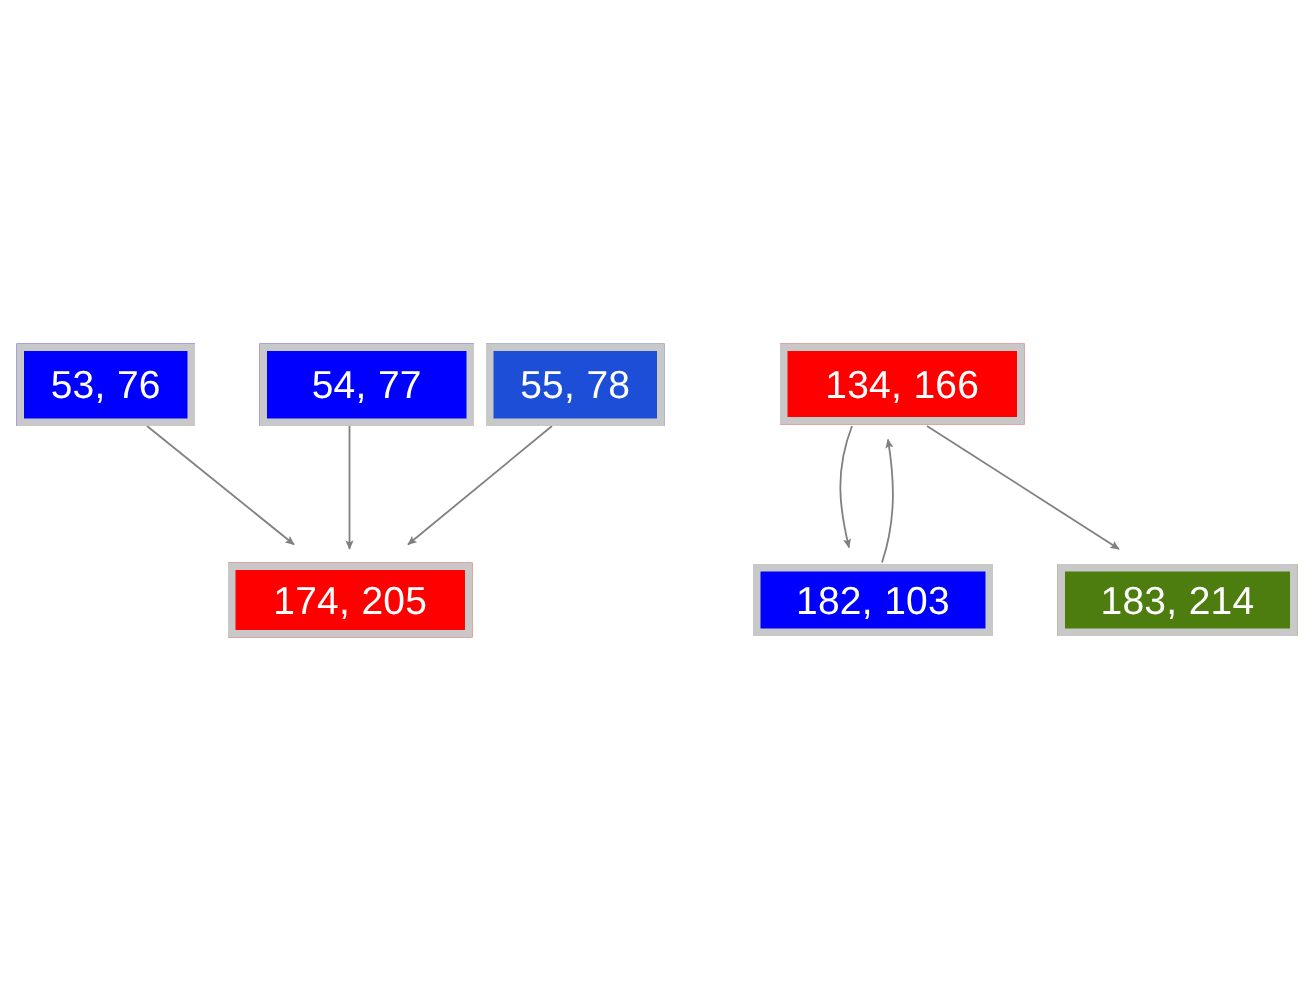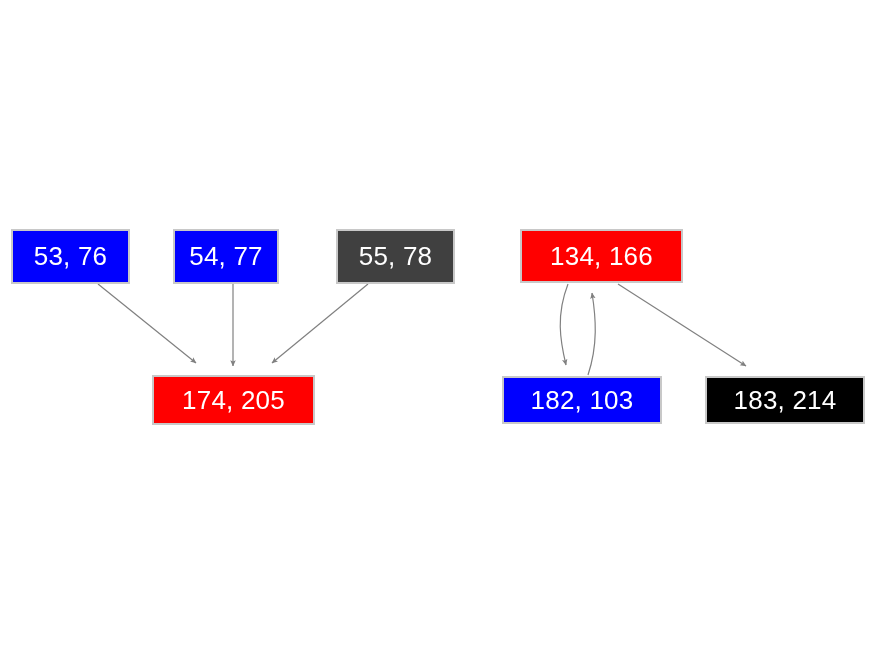--- a/index.html
+++ b/index.html
@@ -29,21 +29,21 @@
     width: 875px;
     height: 656px;
     pointer-events: none;
   }
   .node {
     position: absolute;
     box-sizing: border-box;
     display: flex;
     align-items: center;
     justify-content: center;
-    border: 2px solid #8b5cf6;
+    border: 5px solid #8b5cf6;
     color: #ffffff;
     font-family: "Liberation Sans", sans-serif;
     font-size: 26px;
     line-height: 1;
     letter-spacing: 0.2px;
     white-space: nowrap;
     user-select: none;
   }
   .node-label {
     display: block;
@@ -72,37 +72,37 @@
 
     <path class="edge" fill="none" stroke="#808080" stroke-width="1.2" marker-end="url(#arrowhead)" d="M 588,375 C 598,345 596,318 592,293"></path>
 
     <path class="edge" fill="none" stroke="#808080" stroke-width="1.2" marker-end="url(#arrowhead)" d="M 618,284 L 746,366"></path>
   </svg>
 
   <div class="node" style="left: 11px; top: 229px; width: 119px; height: 55px; background: rgb(0, 0, 255); border-color: rgb(200, 200, 200); color: rgb(255, 255, 255);">
     <span class="node-label">53, 76</span>
   </div>
 
-  <div class="node" style="left: 173px; top: 229px; width: 106px; height: 55px; background: rgb(0, 0, 255); border-color: rgb(200, 200, 200); color: rgb(255, 255, 255);">
+  <div class="node" style="left: 173px; top: 229px; width: 143px; height: 55px; background: rgb(0, 0, 255); border-color: rgb(200, 200, 200); color: rgb(255, 255, 255);">
     <span class="node-label">54, 77</span>
   </div>
 
-  <div class="node" style="left: 336px; top: 229px; width: 119px; height: 55px; background: #404040; border-color: rgb(200, 200, 200); color: rgb(255, 255, 255);">
+  <div class="node" style="left: 324px; top: 229px; width: 119px; height: 55px; background: #1d4ed8; border-color: rgb(200, 200, 200); color: rgb(255, 255, 255);">
     <span class="node-label">55, 78</span>
   </div>
 
   <div class="node" style="left: 152px; top: 375px; width: 163px; height: 50px; background: rgb(255, 0, 0); border-color: rgb(200, 200, 200); color: rgb(255, 255, 255);">
     <span class="node-label">174, 205</span>
   </div>
 
   <div class="node" style="left: 500px; top: 229px; width: 163px; height: 54px; background: rgb(255, 0, 0); border-color: rgb(200, 200, 200); color: rgb(255, 255, 255); margin-left: 20px;">
     <span class="node-label">134, 166</span>
   </div>
 
   <div class="node" style="left: 502px; top: 376px; width: 160px; height: 48px; background: rgb(0, 0, 255); border-color: rgb(200, 200, 200); color: rgb(255, 255, 255);">
     <span class="node-label">182, 103</span>
   </div>
 
-  <div class="node" style="left: 705px; top: 376px; width: 160px; height: 48px; background: #000000; border-color: rgb(200, 200, 200); color: rgb(255, 255, 255);">
+  <div class="node" style="left: 705px; top: 376px; width: 160px; height: 48px; background: #4d7c0f; border-color: rgb(200, 200, 200); color: rgb(255, 255, 255);">
     <span class="node-label">183, 214</span>
   </div>
 
 </div>
 
 </body></html>

